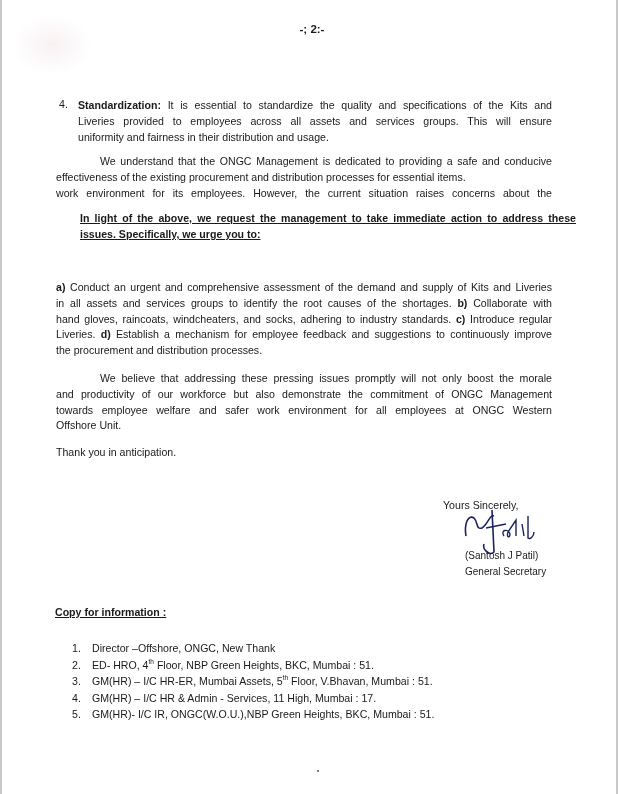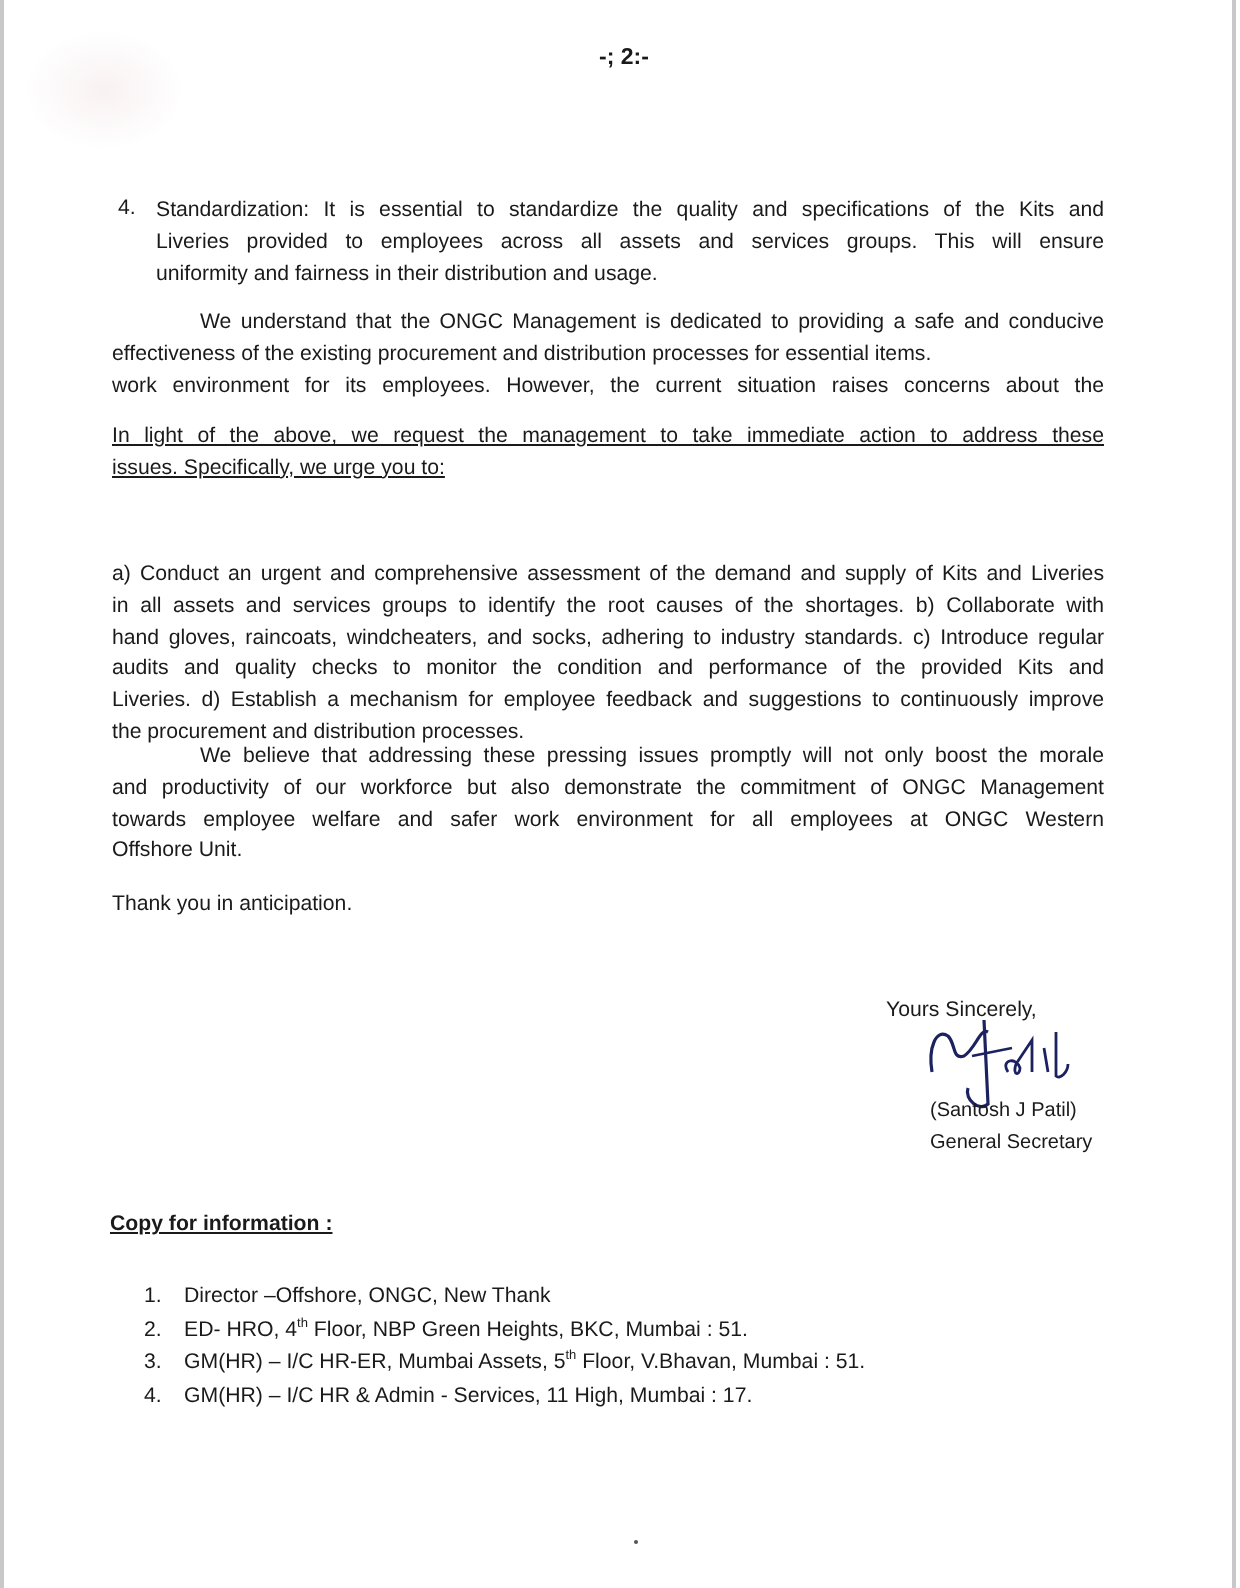--- a/index.html
+++ b/index.html
@@ -24,22 +24,22 @@
   }
   .p {
     position: absolute; left: 54px; width: 496px;
     font-size: 10.6px; line-height: 15.8px; text-align: justify;
   }
   .p .line { display: block; text-align: justify; text-align-last: justify; white-space: nowrap; }
   .p .line.last { text-align-last: left; }
   .indent { padding-left: 44px; }
   .item4 { left: 76px; width: 474px; }
   .item4-num { position: absolute; left: 57px; top: 98px; font-size: 10.6px; }
-  b { font-weight: normal; }
-  .uline { text-decoration: underline; font-weight: normal; }
+  b { font-weight: bold; }
+  .uline { text-decoration: underline; font-weight: bold; margin-left: 24px; }
   .sig-block { position: absolute; left: 441px; top: 497px; font-size: 10.6px; line-height: 16px; }
   .sig-svg { position: absolute; left: 458px; top: 506px; width: 90px; height: 60px; }
   .sig-name { position: absolute; left: 463px; top: 548px; font-size: 10px; line-height: 16px; }
   .copy-head { position: absolute; left: 53px; top: 606px; font-size: 10.6px; font-weight: bold; text-decoration: underline; }
   .copy-list { position: absolute; left: 70px; top: 640px; font-size: 10.6px; line-height: 16.5px; }
   .copy-list .row { white-space: nowrap; }
   .copy-list .num { display: inline-block; width: 20px; }
   sup { font-size: 6.5px; vertical-align: super; line-height: 0; }
   .dot { position: absolute; left: 315px; top: 770px; width: 2px; height: 2px; background: #555; border-radius: 50%; }
 </style>
@@ -66,21 +66,20 @@
 
   <div class="p uline" style="top:211px;">
     <span class="line">In light of the above, we request the management to take immediate action to address these</span>
     <span class="line last">issues. Specifically, we urge you to:</span>
   </div>
 
   <div class="p" style="top:252px;margin-top:28px;">
     <span class="line"><b>a)</b><span> Conduct an urgent and comprehensive assessment of the demand and supply of Kits and Liveries</span></span>
     <span class="line"><span>in all assets and services groups to identify the root causes of the shortages. </span><b>b)</b><span> Collaborate with</span></span>
     <span class="line"><span>hand gloves, raincoats, windcheaters, and socks, adhering to industry standards. </span><b>c)</b><span> Introduce regular</span></span>
-    <span class="line">audits and quality checks to monitor the condition and performance of the provided Kits and</span>
     <span class="line"><span>Liveries. </span><b>d)</b><span> Establish a mechanism for employee feedback and suggestions to continuously improve</span></span>
     <span class="line last">the procurement and distribution processes.</span>
   </div>
 
   <div class="p" style="top:371px;">
     <span class="line indent">We believe that addressing these pressing issues promptly will not only boost the morale</span>
     <span class="line">and productivity of our workforce but also demonstrate the commitment of ONGC Management</span>
     <span class="line">towards employee welfare and safer work environment for all employees at ONGC Western</span>
     <span class="line last">Offshore Unit.</span>
   </div>
@@ -102,16 +101,17 @@
     <div>General Secretary</div>
   </div>
 
   <div class="copy-head">Copy for information :</div>
 
   <div class="copy-list">
     <div class="row"><span class="num">1.</span><span>Director –Offshore, ONGC, New Thank</span></div>
     <div class="row"><span class="num">2.</span><span>ED- HRO, 4</span><sup>th</sup><span> Floor, NBP Green Heights, BKC, Mumbai : 51.</span></div>
     <div class="row"><span class="num">3.</span><span>GM(HR) – I/C HR-ER, Mumbai Assets, 5</span><sup>th</sup><span> Floor, V.Bhavan, Mumbai : 51.</span></div>
     <div class="row"><span class="num">4.</span><span>GM(HR) – I/C HR &amp; Admin - Services, 11 High, Mumbai : 17.</span></div>
+    <div class="row"><span class="num">5.</span><span>GM(HR)- I/C IR, ONGC(W.O.U.),NBP Green Heights, BKC, Mumbai : 51.</span></div>
   </div>
 
   <div class="dot"></div>
 </div>
 
 </body></html>

